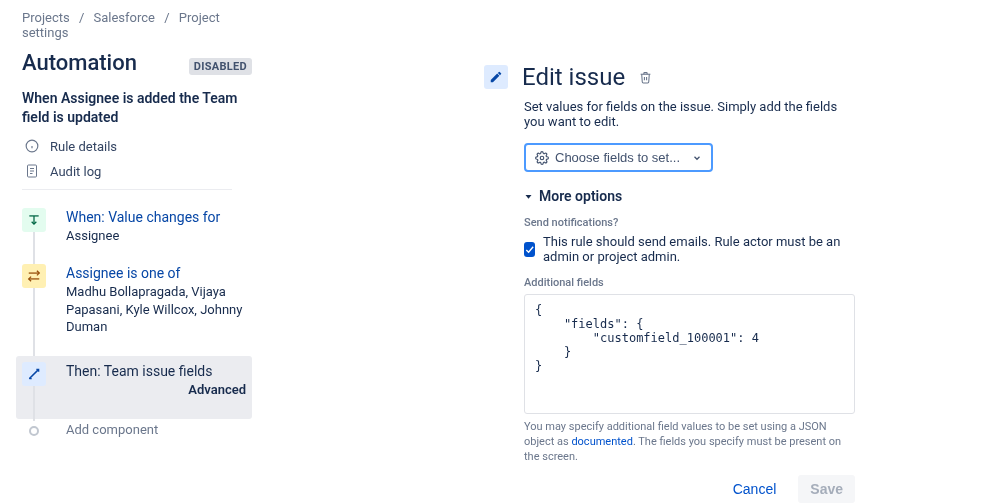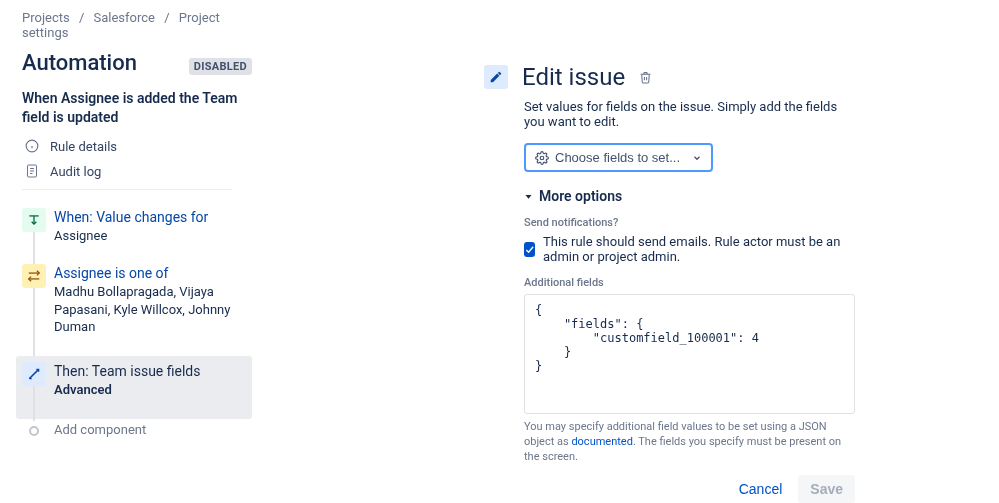--- a/index.html
+++ b/index.html
@@ -17,33 +17,33 @@
   .disabled-badge { font-size: 11px; font-weight: 700; color: #42526E; background: #DFE1E6; border-radius: 3px; padding: 2px 5px; letter-spacing: 0.3px; }
 
   .rule-title { font-size: 14px; font-weight: 600; margin-bottom: 12px; line-height: 1.35; }
 
   .meta-item { display: flex; align-items: center; gap: 10px; font-size: 13px; color: #344563; margin-bottom: 10px; padding-left: 2px; }
   .meta-item .meta-icon { width: 16px; display: flex; justify-content: center; color: #6B778C; }
 
   .sep-line { border: none; border-top: 1px solid #EBECF0; margin: 4px 0 18px 0; width: 210px; }
 
   .steps { position: relative; }
-  .step { display: flex; gap: 8px; position: relative; padding-bottom: 20px; }
+  .step { display: flex; gap: 20px; position: relative; padding-bottom: 20px; }
   .step-icon { width: 24px; height: 24px; border-radius: 3px; display: flex; align-items: center; justify-content: center; flex-shrink: 0; z-index: 1; position: relative; }
   .step-line { position: absolute; left: 11px; top: 24px; bottom: -2px; width: 2px; background: #DFE1E6; }
   .step:last-child .step-line { display: none; }
   .step-icon.green { background: #E3FCEF; color: #006644; }
   .step-icon.yellow { background: #FFF0B3; color: #974F0C; }
   .step-icon.blue { background: #DEEBFF; color: #0747A6; }
   .step-icon.gray { color: #A5ADBA; }
   .step-body { flex: 1; padding-top: 1px; }
   .step-head { font-size: 14px; color: #0747A6; font-weight: 400; margin-bottom: 2px; }
   .step-head.dark { color: #172B4D; }
   .step-sub { font-size: 13px; color: #172B4D; line-height: 1.35; }
-  .step-sub.bold { font-weight: 600; }
+  .step-sub.bold { font-weight: 600; text-align: right; }
   .step.active { background: #EBECF0; border-radius: 3px; margin-left: -6px; padding: 6px 6px 20px 6px; }
   .step.active .step-line { left: 17px; top: 30px; }
   .step.add .step-body { color: #6B778C; font-size: 13px; padding-top: 3px; }
   .circle-empty { width: 10px; height: 10px; border: 2px solid #C1C7D0; border-radius: 50%; background: #fff; }
 
   
   .panel-title-row { display: flex; align-items: center; gap: 14px; margin-left: -40px; margin-bottom: 8px; }
   .panel-icon { width: 24px; height: 24px; border-radius: 3px; display: flex; align-items: center; justify-content: center; background: #DEEBFF; color: #0747A6; }
   .panel-title { font-size: 24px; font-weight: 400; text-align: center; }
   .trash-icon { color: #6B778C; cursor: pointer; }
@@ -61,21 +61,21 @@
   .field-label { font-size: 11px; color: #6B778C; font-weight: 500; margin-top: 12px; margin-bottom: 5px; }
 
   .checkbox-row { display: flex; align-items: center; gap: 8px; font-size: 13px; }
   .checkbox { width: 15px; height: 15px; background: #0052CC; border-radius: 3px; display:flex; align-items:center; justify-content:center; }
   .checkbox svg { width: 11px; height: 11px; stroke: #fff; stroke-width: 3; fill: none; }
 
   .code-area { border: 1px solid #DFE1E6; border-radius: 3px; padding: 8px 10px; font-family: "SFMono-Regular", Consolas, monospace; font-size: 12px; color: #172B4D; background: #fff; height: 120px; white-space: pre; overflow: auto; }
 
   .hint { font-size: 11px; color: #6B778C; margin-top: 6px; line-height: 1.35; }
 
-  .footer-btns { position: absolute; bottom: 0px; right: 0; display: flex; gap: 6px; align-items: center; }
+  .footer-btns { position: absolute; bottom: 0px; right: 0; display: flex; gap: 12px; align-items: center; }
   .btn-cancel { background: transparent; border: none; color: #0052CC; font-size: 14px; padding: 6px 10px; cursor: pointer; }
   .btn-save { background: #091E420A; border: none; color: #A5ADBA; font-size: 14px; padding: 6px 12px; border-radius: 3px; cursor: not-allowed; font-weight: bold; }
   svg { display: block; }
 </style>
 </head>
 <body>
 
 <div class="page">
   <div class="left">
     <div class="breadcrumb">

